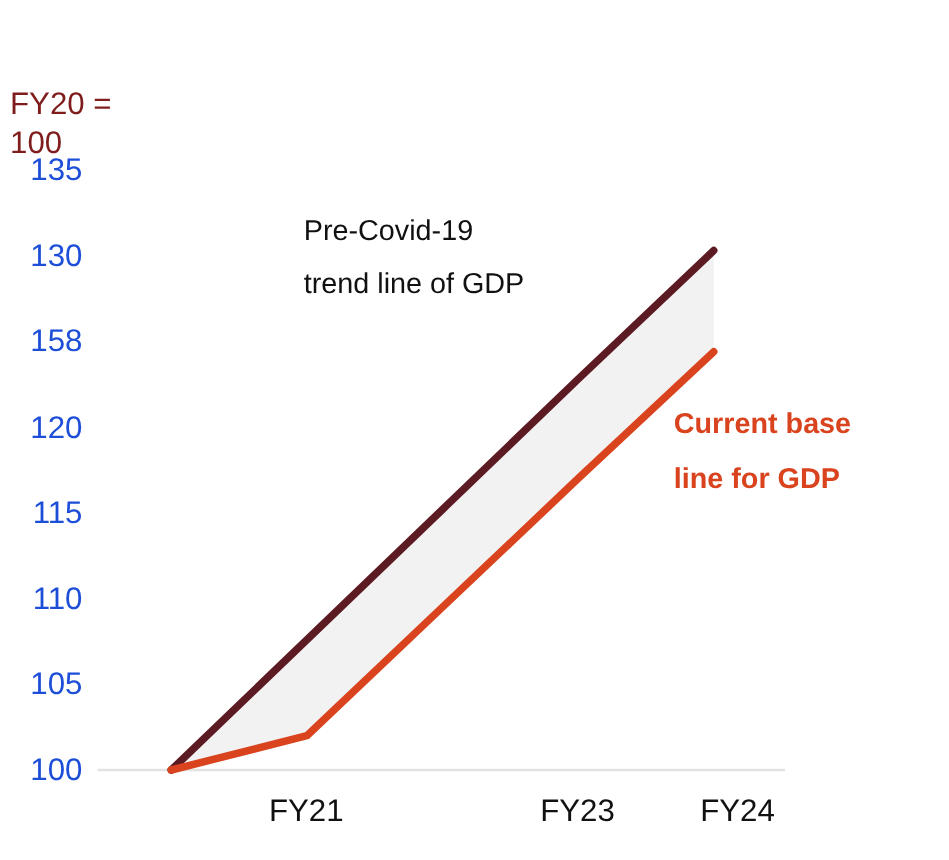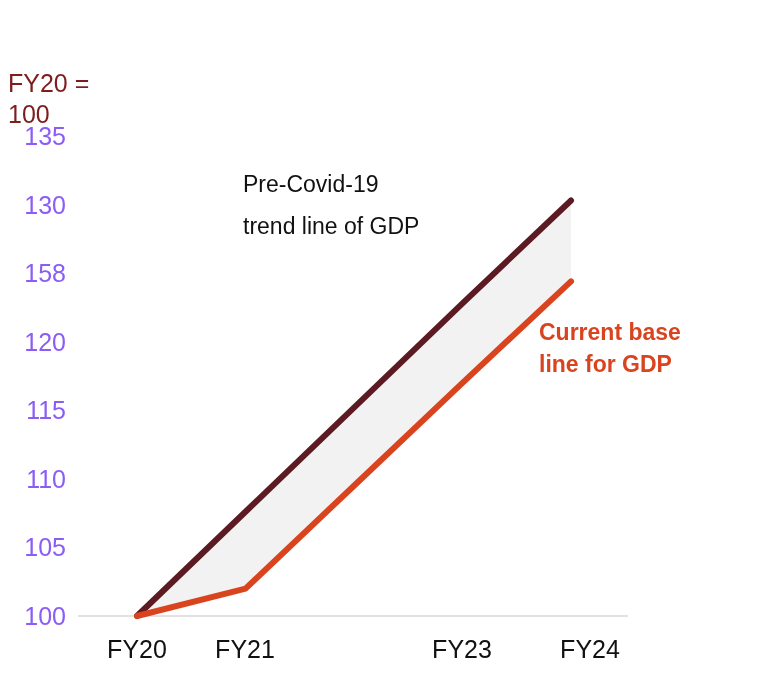--- a/index.html
+++ b/index.html
@@ -51,21 +51,21 @@
     height: 688px;
   }
   
   .ytick {
     position: absolute;
     left: 0px;
     width: 66px;
     text-align: right;
     font-size: 25px;
     line-height: 25px;
-    color: #8b5cf6;
+    color: #1d4ed8;
     font-weight: 400;
   }
   
   .xtick {
     position: absolute;
     top: 635px;
     width: 120px;
     text-align: center;
     font-size: 25px;
     line-height: 28px;
@@ -81,21 +81,21 @@
     line-height: 42px;
     font-weight: normal;
     color: #111111;
     white-space: pre-line;
   }
   #ann-base {
     position: absolute;
     left: 539px;
     top: 316px;
     font-size: 23px;
-    line-height: 32px;
+    line-height: 44px;
     font-weight: bold;
     color: #D9441F;
     white-space: pre-line;
   }
 </style>
 </head>
 <body>
 
 <div id="screen">
 
@@ -112,21 +112,20 @@
 
   <div class="ytick" style="top:124px">135</div>
   <div class="ytick" style="top:193px">130</div>
   <div class="ytick" style="top:261px">158</div>
   <div class="ytick" style="top:330px">120</div>
   <div class="ytick" style="top:398px">115</div>
   <div class="ytick" style="top:467px">110</div>
   <div class="ytick" style="top:535px">105</div>
   <div class="ytick" style="top:604px">100</div>
 
-  <div class="xtick" style="left:77px">FY20</div>
   <div class="xtick" style="left:185px">FY21</div>
   <div class="xtick" style="left:402px">FY23</div>
   <div class="xtick" style="left:530px">FY24</div>
 
   <div id="ann-trend">Pre-Covid-19
 trend line of GDP</div>
 
   <div id="ann-base">Current base
 line for GDP</div>
 

